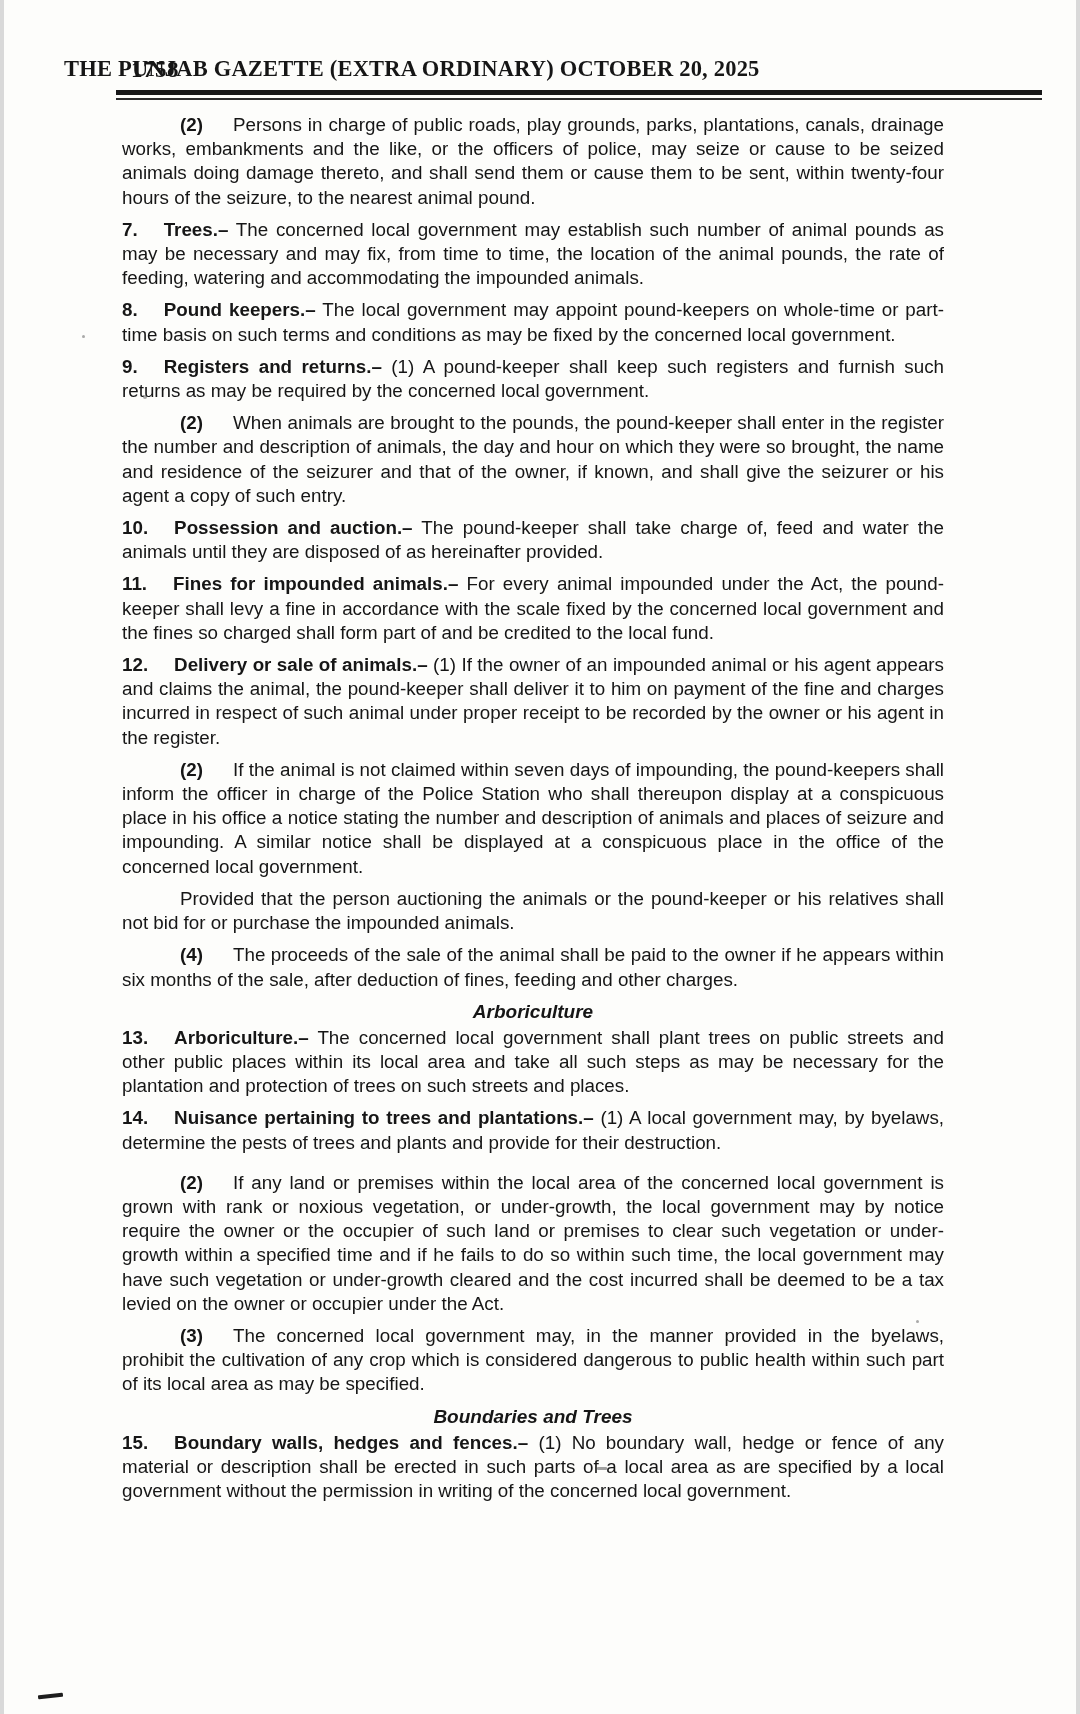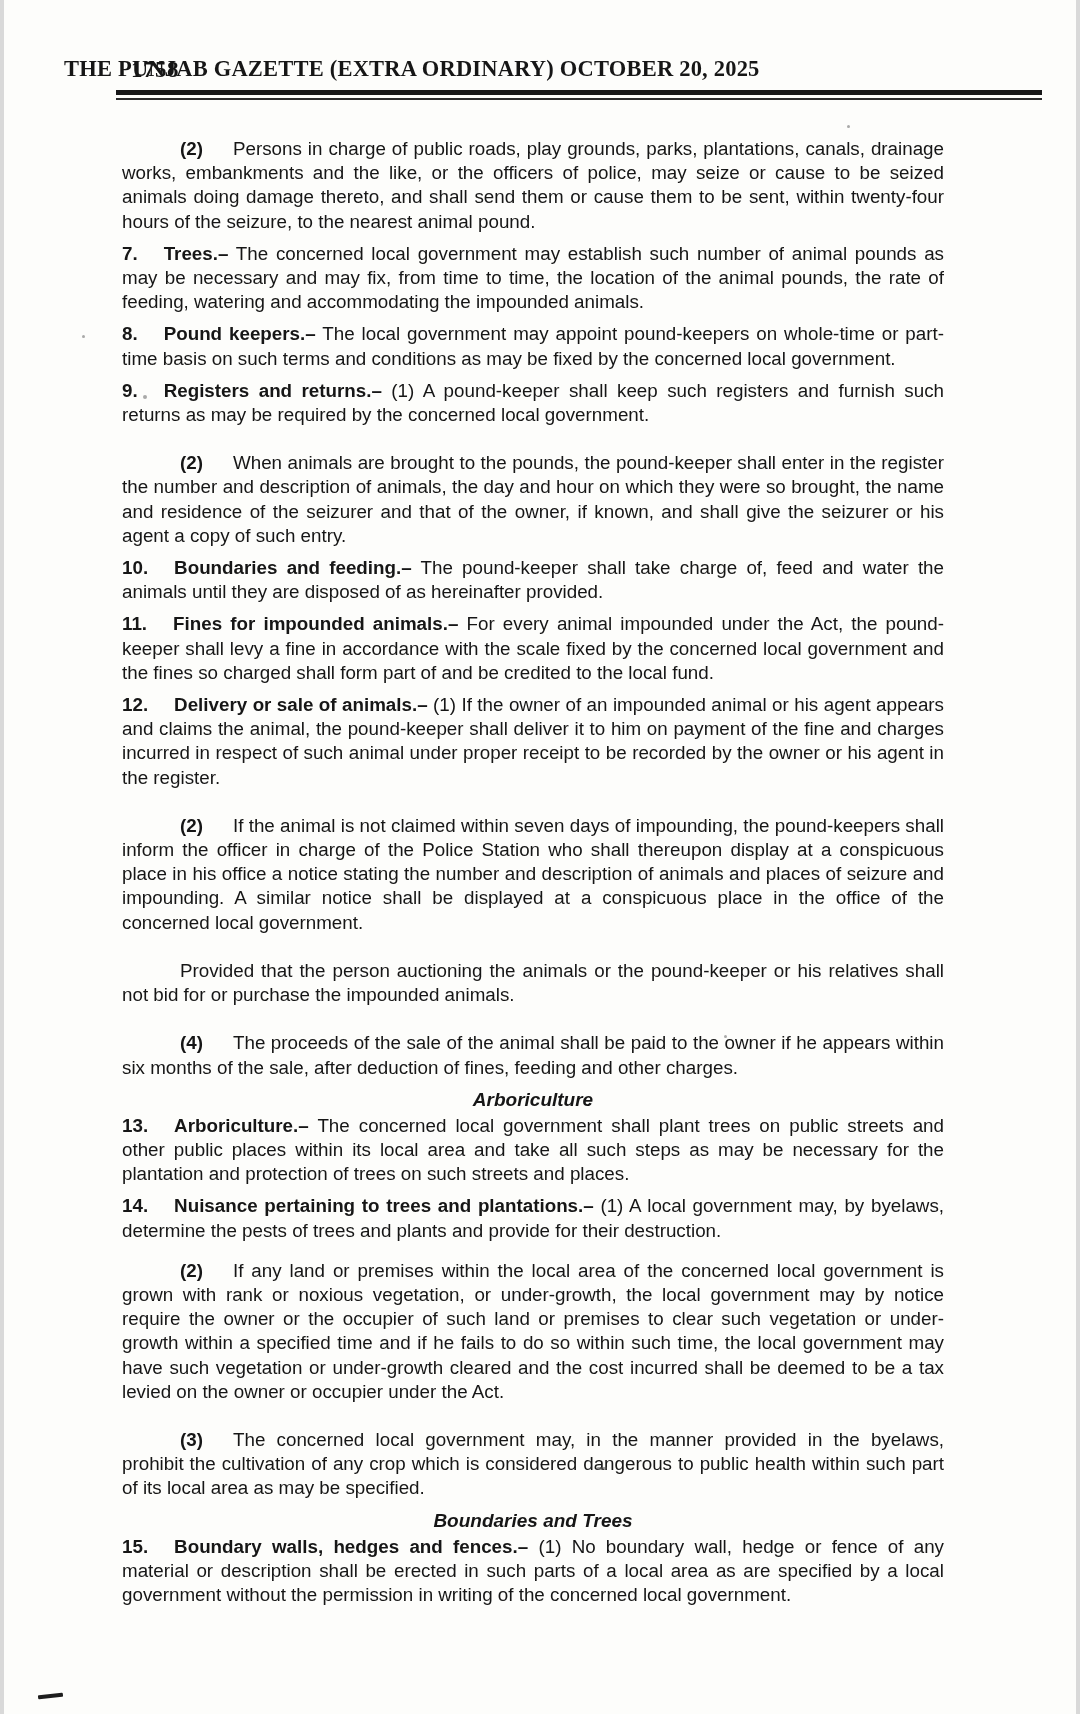--- a/index.html
+++ b/index.html
@@ -37,21 +37,21 @@
   }
   .blk{
     font-size:18.8px;line-height:24.2px;
     text-align:justify;
     margin:0 0 8px 0;
   }
   .blk .b{font-weight:bold;}
   .blk .tab{display:inline-block;}
   .blk .t1{width:26px;}
   .blk .t2{width:30px;}
-  .sub,.plain{text-indent:58px;margin-top:24px;}
+  .sub,.plain{text-indent:58px;}
   .heading{
     text-align:center;font-weight:bold;
     font-size:19px;line-height:24px;
     margin:4px 0 2px 0;
     font-style:italic;
   }
   .mt{margin-top:16px;}
   
   .scan-mark{
     position:absolute;left:34px;top:1694px;
@@ -70,21 +70,21 @@
   <div class="gz-title">THE PUNJAB GAZETTE (EXTRA ORDINARY) OCTOBER 20, 2025</div>
 
   <div class="hrule"></div>
 
   <div class="doc">
       <div class="blk sub"><span class="b">(2)</span><span class="tab t2"></span><span>Persons in charge of public roads, play grounds, parks, plantations, canals, drainage works, embankments and the like, or the officers of police, may seize or cause to be seized animals doing damage thereto, and shall send them or cause them to be sent, within twenty-four hours of the seizure, to the nearest animal pound.</span></div>
       <div class="blk section"><span class="b">7.</span><span class="tab t1"></span><span class="b">Trees.–</span> <span>The concerned local government may establish such number of animal pounds as may be necessary and may fix, from time to time, the location of the animal pounds, the rate of feeding, watering and accommodating the impounded animals.</span></div>
       <div class="blk section"><span class="b">8.</span><span class="tab t1"></span><span class="b">Pound keepers.–</span> <span>The local government may appoint pound-keepers on whole-time or part-time basis on such terms and conditions as may be fixed by the concerned local government.</span></div>
       <div class="blk section"><span class="b">9.</span><span class="tab t1"></span><span class="b">Registers and returns.–</span> <span>(1) A pound-keeper shall keep such registers and furnish such returns as may be required by the concerned local government.</span></div>
       <div class="blk sub"><span class="b">(2)</span><span class="tab t2"></span><span>When animals are brought to the pounds, the pound-keeper shall enter in the register the number and description of animals, the day and hour on which they were so brought, the name and residence of the seizurer and that of the owner, if known, and shall give the seizurer or his agent a copy of such entry.</span></div>
-      <div class="blk section"><span class="b">10.</span><span class="tab t1"></span><span class="b">Boundaries and feeding.–</span> <span>The pound-keeper shall take charge of, feed and water the animals until they are disposed of as hereinafter provided.</span></div>
+      <div class="blk section"><span class="b">10.</span><span class="tab t1"></span><span class="b">Possession and auction.–</span> <span>The pound-keeper shall take charge of, feed and water the animals until they are disposed of as hereinafter provided.</span></div>
       <div class="blk section"><span class="b">11.</span><span class="tab t1"></span><span class="b">Fines for impounded animals.–</span> <span>For every animal impounded under the Act, the pound-keeper shall levy a fine in accordance with the scale fixed by the concerned local government and the fines so charged shall form part of and be credited to the local fund.</span></div>
       <div class="blk section"><span class="b">12.</span><span class="tab t1"></span><span class="b">Delivery or sale of animals.–</span> <span>(1) If the owner of an impounded animal or his agent appears and claims the animal, the pound-keeper shall deliver it to him on payment of the fine and charges incurred in respect of such animal under proper receipt to be recorded by the owner or his agent in the register.</span></div>
       <div class="blk sub"><span class="b">(2)</span><span class="tab t2"></span><span>If the animal is not claimed within seven days of impounding, the pound-keepers shall inform the officer in charge of the Police Station who shall thereupon display at a conspicuous place in his office a notice stating the number and description of animals and places of seizure and impounding. A similar notice shall be displayed at a conspicuous place in the office of the concerned local government.</span></div>
       <div class="blk plain"><span>Provided that the person auctioning the animals or the pound-keeper or his relatives shall not bid for or purchase the impounded animals.</span></div>
       <div class="blk sub"><span class="b">(4)</span><span class="tab t2"></span><span>The proceeds of the sale of the animal shall be paid to the owner if he appears within six months of the sale, after deduction of fines, feeding and other charges.</span></div>
       <div class="heading">Arboriculture</div>
       <div class="blk section"><span class="b">13.</span><span class="tab t1"></span><span class="b">Arboriculture.–</span> <span>The concerned local government shall plant trees on public streets and other public places within its local area and take all such steps as may be necessary for the plantation and protection of trees on such streets and places.</span></div>
       <div class="blk section"><span class="b">14.</span><span class="tab t1"></span><span class="b">Nuisance pertaining to trees and plantations.–</span> <span>(1) A local government may, by byelaws, determine the pests of trees and plants and provide for their destruction.</span></div>
       <div class="blk sub mt"><span class="b">(2)</span><span class="tab t2"></span><span>If any land or premises within the local area of the concerned local government is grown with rank or noxious vegetation, or under-growth, the local government may by notice require the owner or the occupier of such land or premises to clear such vegetation or under-growth within a specified time and if he fails to do so within such time, the local government may have such vegetation or under-growth cleared and the cost incurred shall be deemed to be a tax levied on the owner or occupier under the Act.</span></div>
       <div class="blk sub"><span class="b">(3)</span><span class="tab t2"></span><span>The concerned local government may, in the manner provided in the byelaws, prohibit the cultivation of any crop which is considered dangerous to public health within such part of its local area as may be specified.</span></div>

